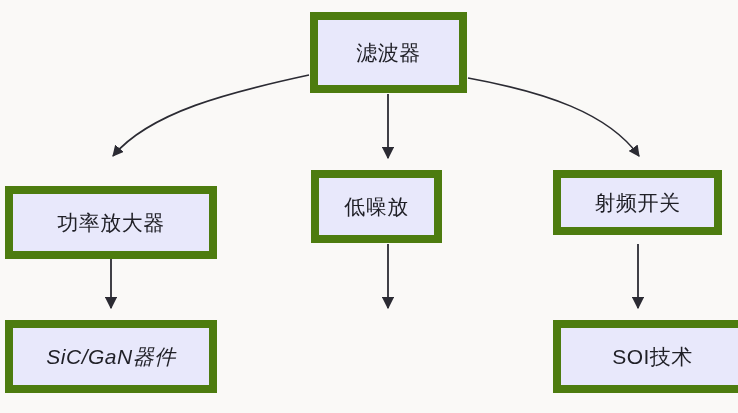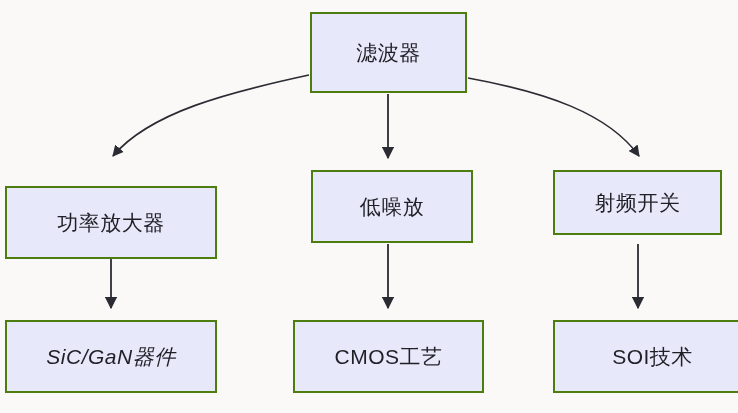--- a/index.html
+++ b/index.html
@@ -23,21 +23,21 @@
     left: 0;
     top: 0;
     width: 738px;
     height: 413px;
     pointer-events: none;
   }
   .node {
     position: absolute;
     box-sizing: border-box;
     background: #e8e8fb;
-    border: 2px solid #4d7c0f;
+    border: 8px solid #4d7c0f;
     display: flex;
     align-items: center;
     justify-content: center;
     text-align: left;
     color: #1f1f26;
     z-index: 2;
   }
   .node-label {
     font-size: 21px;
     line-height: 1.2;
@@ -55,21 +55,21 @@
   #node-pa {
     left: 5px;
     top: 170px;
     width: 212px;
     height: 73px;
     margin-top: 16px;
   }
   #node-lna {
     left: 311px;
     top: 170px;
-    width: 162px;
+    width: 131px;
     height: 73px;
   }
   #node-rfsw {
     left: 553px;
     top: 170px;
     width: 169px;
     height: 65px;
   }
   
   #node-sic {
@@ -130,21 +130,18 @@
   </div>
 
   <div class="node" id="node-rfsw">
     <span class="node-label">射频开关</span>
   </div>
 
   <div class="node" id="node-sic">
     <span class="node-label">SiC/GaN器件</span>
   </div>
 
-  <div class="node" id="node-cmos">
-    <span class="node-label">CMOS工艺</span>
-  </div>
 
   <div class="node" id="node-soi">
     <span class="node-label">SOI技术</span>
   </div>
 
 </div>
 
 </body></html>

